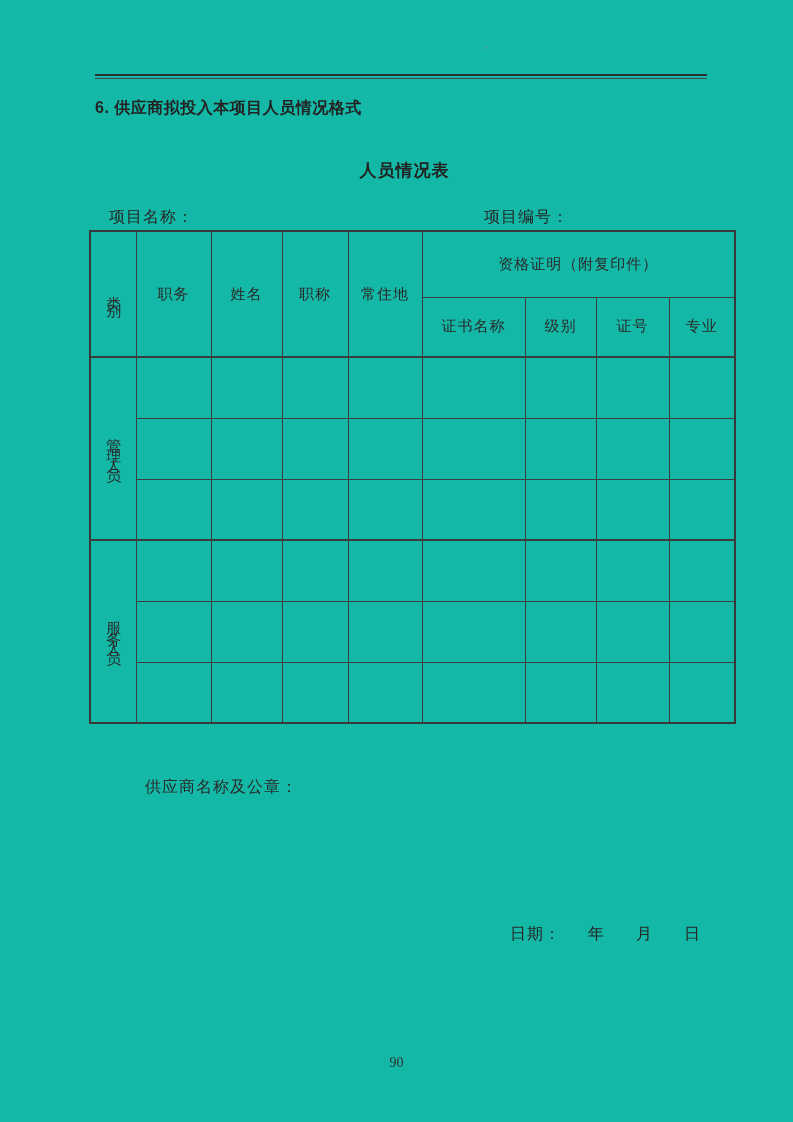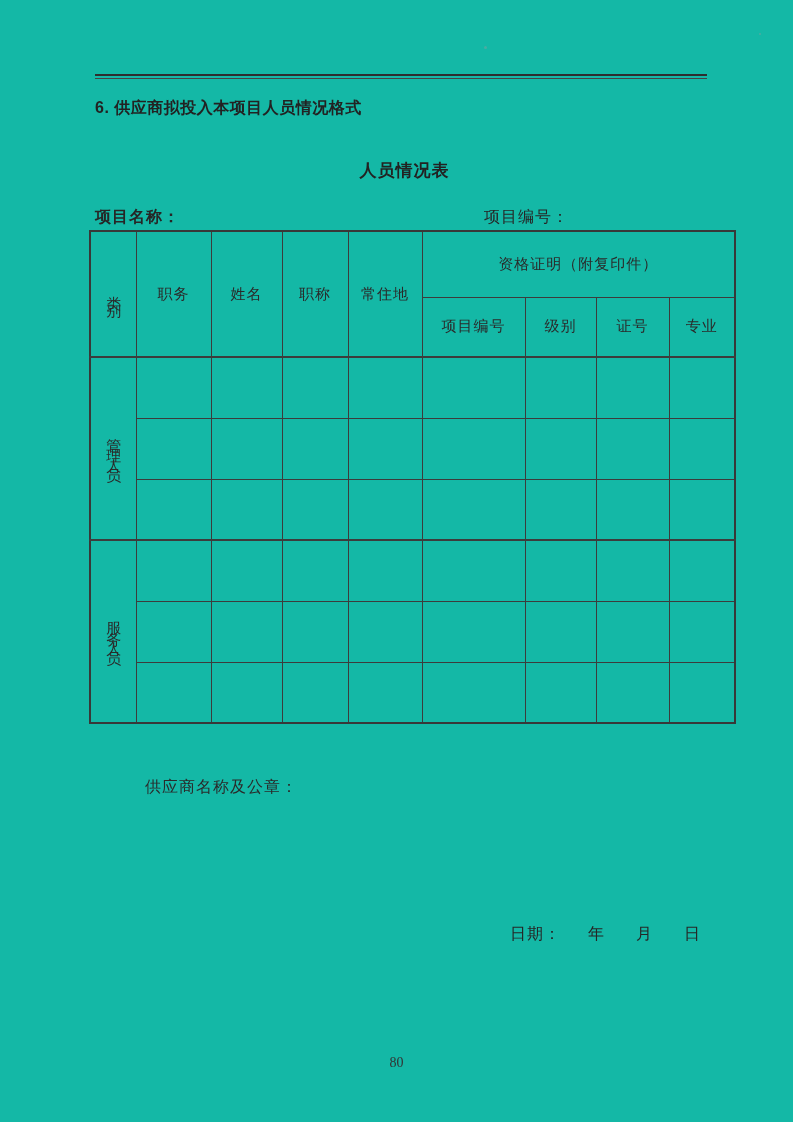--- a/index.html
+++ b/index.html
@@ -39,21 +39,21 @@
     letter-spacing: 1px;
     font-family: "Liberation Sans", "DejaVu Sans", sans-serif;
     color: #222;
   }
   .proj-label {
     position: absolute;
     top: 207px;
     font-size: 16px;
     letter-spacing: 1px;
   }
-  .proj-name { left: 95px; font-weight: bold; }
+  .proj-name { left: 109px; }
   .proj-no { left: 484px; }
 
   table.main {
     position: absolute;
     left: 89px; top: 230px;
     width: 645px;
     border-collapse: collapse;
     table-layout: fixed;
     border: 2px solid #383838;
   }
@@ -146,21 +146,21 @@
     <tbody>
       <tr class="hr1">
         <td rowspan="2"><span class="vh">类别</span></td>
         <td rowspan="2">职务</td>
         <td rowspan="2">姓名</td>
         <td rowspan="2">职称</td>
         <td rowspan="2">常住地</td>
         <td colspan="4">资格证明（附复印件）</td>
       </tr>
       <tr class="hr2">
-        <td>项目编号</td>
+        <td>证书名称</td>
         <td>级别</td>
         <td>证号</td>
         <td>专业</td>
       </tr>
 
       <tr class="br body-first">
         <td rowspan="3"><span class="vg">管理人员</span></td>
         <td></td>
           <td></td>
         <td></td>
@@ -225,15 +225,15 @@
     </tbody>
   </table>
 
   <div class="footer-line supplier">供应商名称及公章：</div>
 
   <span class="date-part d-label">日期：</span>
   <span class="date-part d-year">年</span>
   <span class="date-part d-month">月</span>
   <span class="date-part d-day">日</span>
 
-  <div class="page-num">80</div>
+  <div class="page-num">90</div>
 
 </div>
 
 </body></html>

